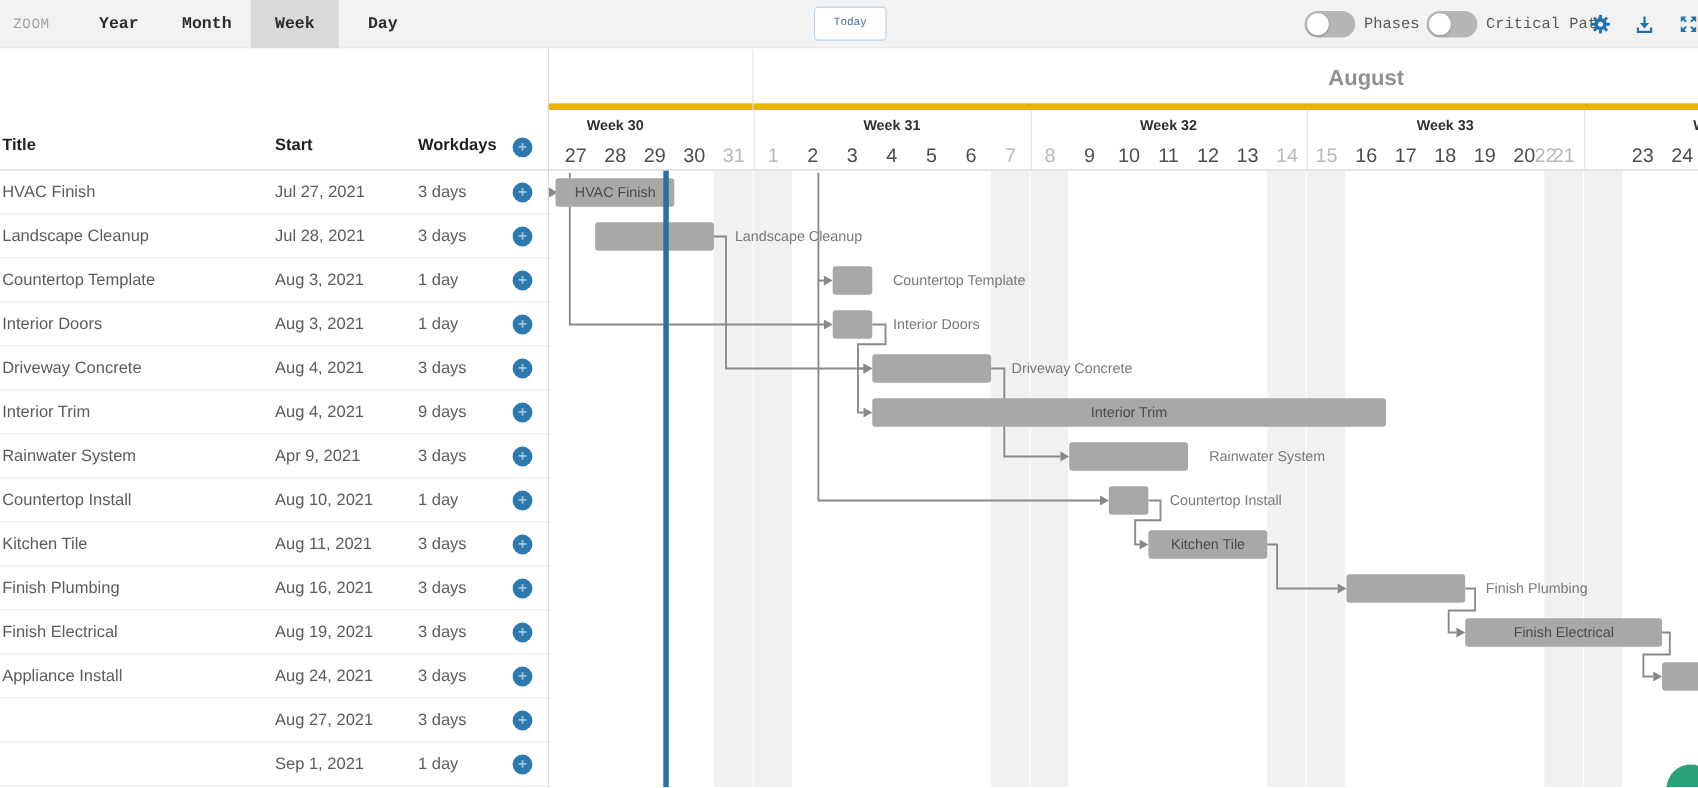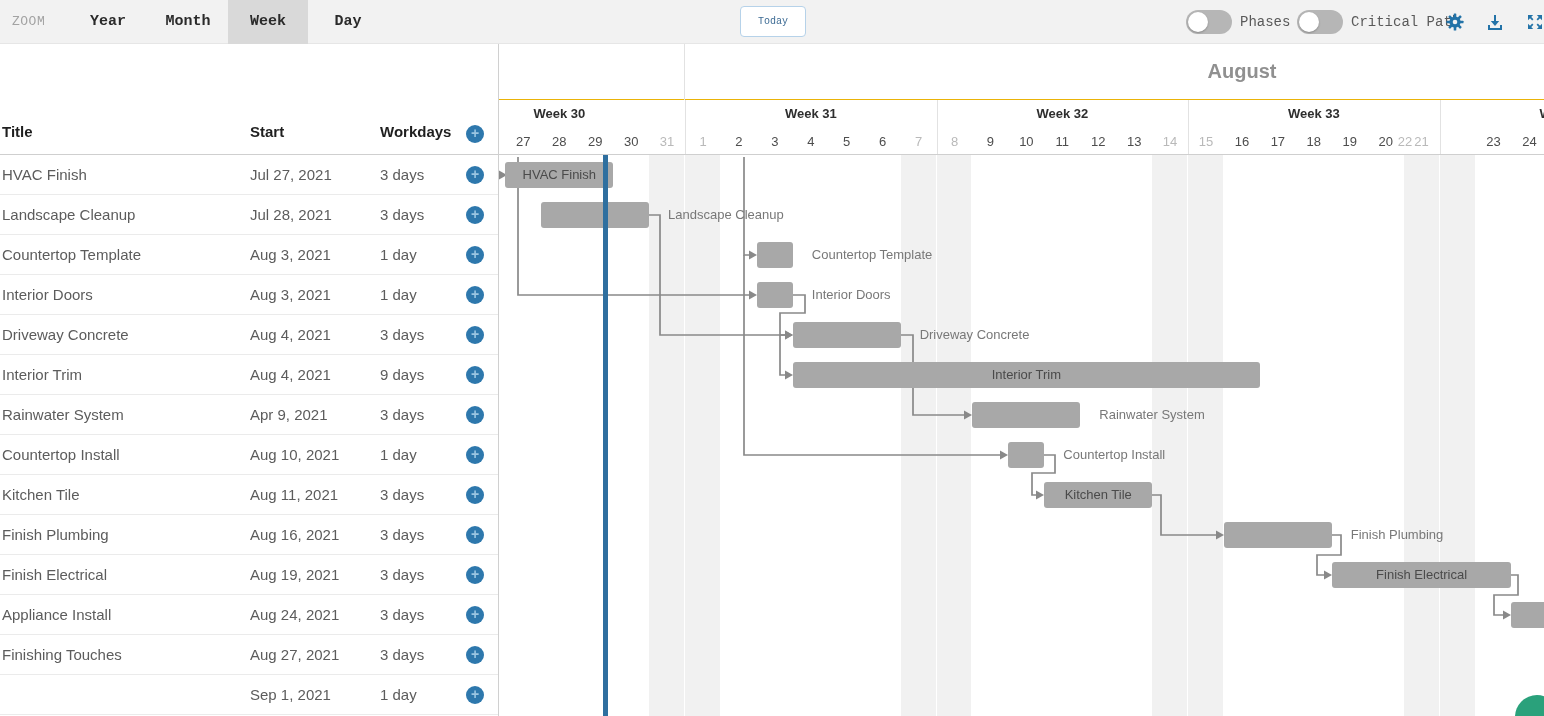--- a/index.html
+++ b/index.html
@@ -46,29 +46,29 @@
   .grid-row .c-title { left:2px; }
   .grid-row .c-start { left:250px; }
   .grid-row .c-days  { left:380px; }
   .grid-row .add-btn { top:11px; }
 
   
   .timeline { position:absolute; left:499px; top:44px; width:1045px; height:672px;
               overflow:hidden; background:#fff; }
   .tl-header { position:relative; height:111px; border-bottom:1px solid #cfcfcf; overflow:hidden; }
   .month-row { position:absolute; left:0; top:0; height:56px; width:100%;
-               border-bottom:1px solid #eab308; }
+               border-bottom:6px solid #eab308; }
   .month-cell { position:absolute; top:0; height:55px; line-height:55px; text-align:center;
                 font-size:20px; font-weight:700; color:#909090; }
   .month-divider { position:absolute; top:0; width:1px; height:56px; background:#e2e2e2; }
   .week-cell { position:absolute; top:56px; height:27px; line-height:27px; text-align:center;
                font-size:13px; font-weight:700; color:#2e2e2e; }
   .week-divider { position:absolute; top:56px; width:1px; height:55px; background:#e2e2e2; }
   .day-cell { position:absolute; top:84px; height:27px; line-height:27px; text-align:center;
-              font-size:13px; color:#4d4d4d; }
+              font-size:18px; color:#4d4d4d; }
   .day-cell.weekend { color:#b9b9b9; }
 
   .tl-body { position:absolute; left:0; top:111px; width:1045px; height:561px; overflow:hidden; }
   .weekend-col { position:absolute; top:0; height:561px; background:#f1f1f1; }
   .deps-svg { position:absolute; left:0; top:0; }
   .bar { position:absolute; height:26px; background:#a8a8a8; border-radius:3px;
          font-size:13px; color:#4a4a4a; text-align:center; line-height:26px;
          white-space:nowrap; overflow:hidden; cursor:pointer; }
   .bar-ext-label { position:absolute; height:26px; line-height:26px; font-size:13px;
                    color:#787878; white-space:nowrap; }
@@ -211,21 +211,20 @@
           <span class="c-days">3 days</span>
           <div class="add-btn">+</div>
         </div>
         <div class="grid-row">
           <span class="c-title">Appliance Install</span>
           <span class="c-start">Aug 24, 2021</span>
           <span class="c-days">3 days</span>
           <div class="add-btn">+</div>
         </div>
         <div class="grid-row">
-          <span class="c-title">Finishing Touches</span>
           <span class="c-start">Aug 27, 2021</span>
           <span class="c-days">3 days</span>
           <div class="add-btn">+</div>
         </div>
         <div class="grid-row">
           <span class="c-start">Sep 1, 2021</span>
           <span class="c-days">1 day</span>
           <div class="add-btn">+</div>
         </div>
       </div>

